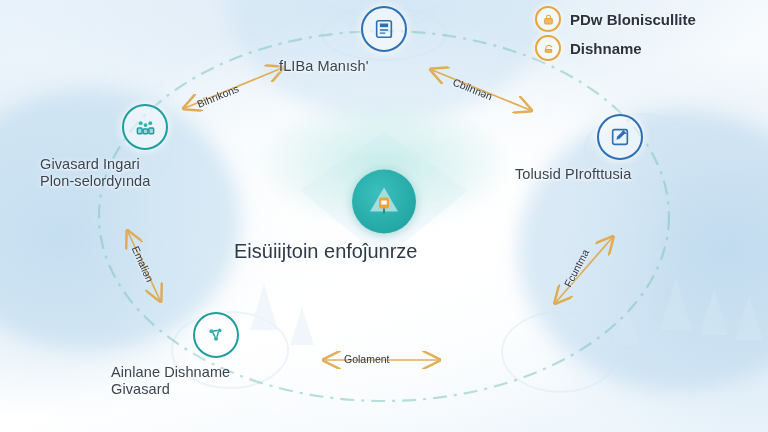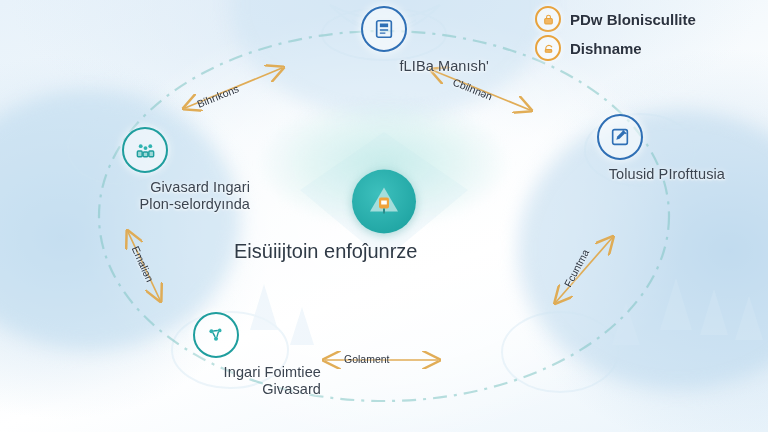--- a/index.html
+++ b/index.html
@@ -18,21 +18,21 @@
       linear-gradient(160deg,#e8f2fa 0%,#f2f8fc 35%,#ffffff 60%,#eaf4fb 100%);
   }
   
   .bgblob{position:absolute;border-radius:50%;filter:blur(9px);pointer-events:none;}
   .wm{position:absolute;pointer-events:none;opacity:.5;}
 
   
   .ring{position:absolute;left:50%;top:50%;transform:translate(-50%,-50%);pointer-events:none;}
 
   
-  .node{position:absolute;text-align:right;width:210px;margin-left:-105px;}
+  .node{position:absolute;text-align:left;width:210px;margin-left:-105px;}
   .node .ico{
     width:42px;height:42px;margin:0 auto 6px auto;border-radius:50%;
     border:2px solid #2f6fb5;background:rgba(255,255,255,0.55);
     display:flex;align-items:center;justify-content:center;
     box-shadow:0 0 10px rgba(255,255,255,0.9);
   }
   .node.teal .ico{border-color:#1f9e9e;}
   .node .lbl{
     font-size:14.5px;color:#3b4450;line-height:1.18;
     text-shadow:0 1px 2px rgba(255,255,255,.95),0 0 6px rgba(255,255,255,.9);
@@ -167,26 +167,26 @@
   <div class="node teal" style="left:216px;top:312px;">
     <div class="ico">
       <svg width="22" height="22" viewBox="0 0 24 24" fill="none" stroke="#1f9e9e" stroke-width="1.6">
         <circle cx="7" cy="8" r="2.2" fill="#2fb3b0" stroke="none"></circle>
         <circle cx="16" cy="7" r="2" fill="#2fb3b0" stroke="none"></circle>
         <circle cx="12" cy="16" r="2.2" fill="#2fb3b0" stroke="none"></circle>
         <path d="M8.6 9.4L11 14M14.6 8.6L13 14M9 7.6l5-0.4"></path>
       </svg>
     </div>
     <div class="lbl">
-      <span>Ingari Foimtiee</span>
+      <span>Ainlane Dishname</span>
       <span>Givasard</span>
     </div>
   </div>
 
-  <div class="node teal" style="left:145px;top:127px;">
+  <div class="node teal" style="left:145px;top:104px;">
     <div class="ico">
       <svg width="23" height="23" viewBox="0 0 24 24" fill="none" stroke="#1f9e9e" stroke-width="1.5">
         <circle cx="7" cy="7.5" r="2" fill="#2fb3b0" stroke="none"></circle>
         <circle cx="17" cy="7.5" r="2" fill="#2fb3b0" stroke="none"></circle>
         <circle cx="12" cy="9.5" r="2" fill="#2fb3b0" stroke="none"></circle>
         <rect x="3.5" y="12.5" width="5" height="6" rx="1" fill="#9ed9d7" stroke="#1f9e9e"></rect>
         <rect x="9.5" y="13.5" width="5" height="5" rx="1" fill="#9ed9d7" stroke="#1f9e9e"></rect>
         <rect x="15.5" y="12.5" width="5" height="6" rx="1" fill="#9ed9d7" stroke="#1f9e9e"></rect>
       </svg>
     </div>

